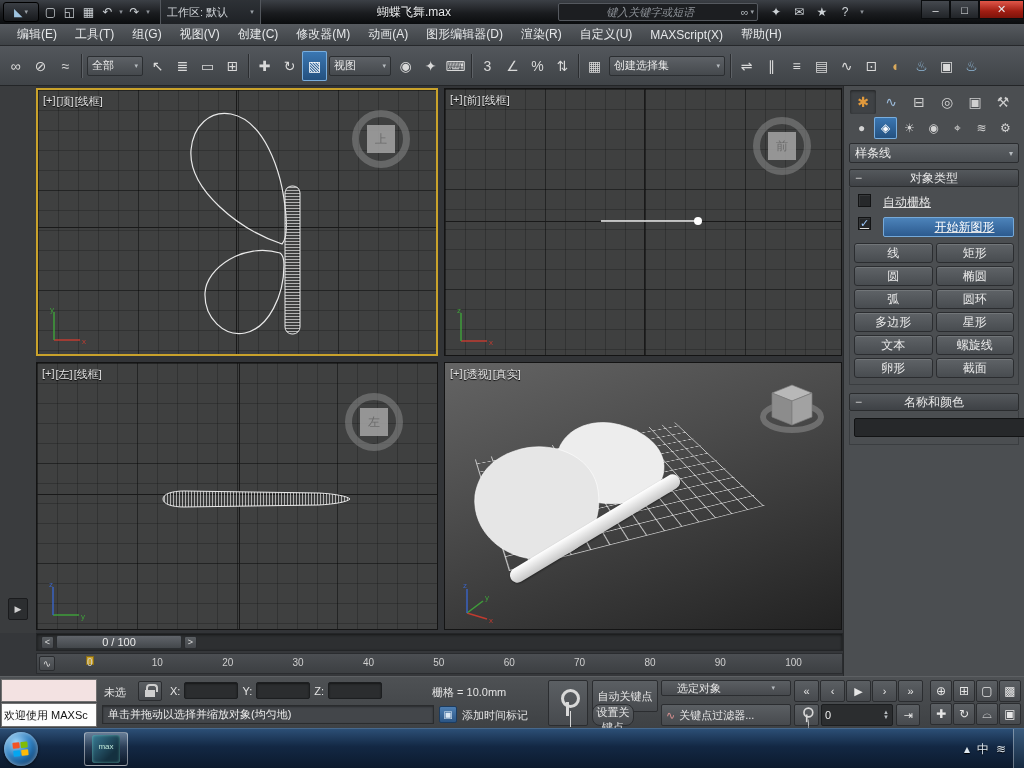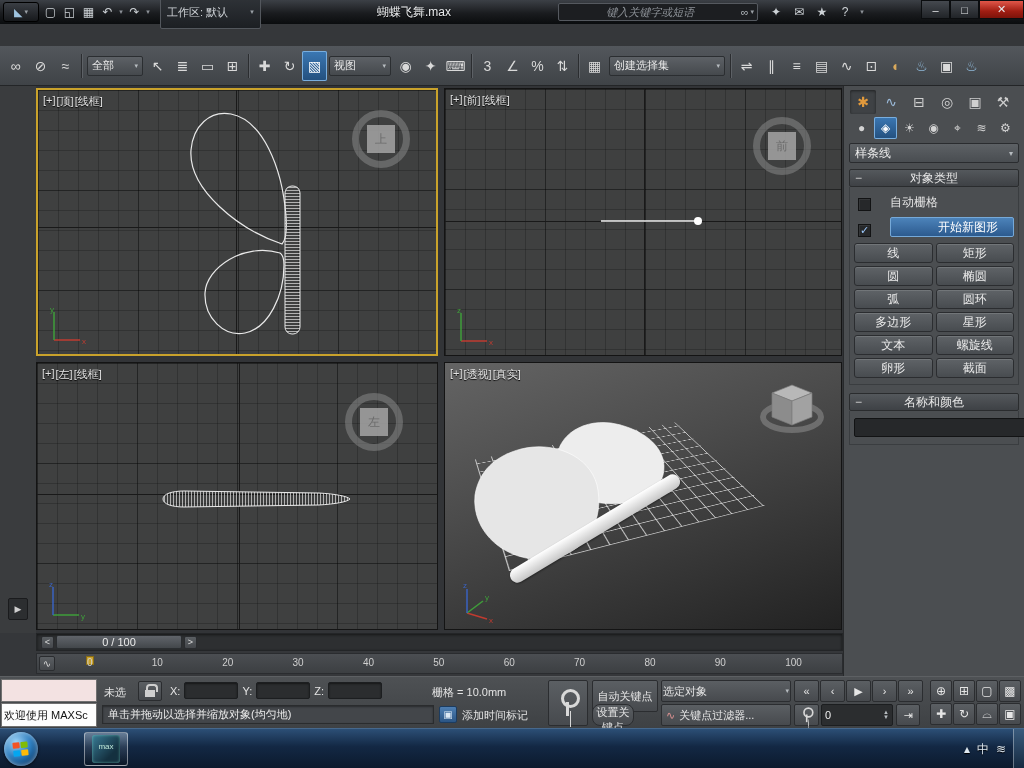--- a/index.html
+++ b/index.html
@@ -132,22 +132,22 @@
   .timetag{position:absolute;left:462px;top:31px;color:#e4e4e4;font-size:11px;}
   .sb-btn{background:linear-gradient(#5b5f63,#474a4e);border:1px solid #2b2d30;border-radius:2px;color:#e6e6e6;
     font-size:11px;font-family:inherit;}
   .bigkey-btn{position:absolute;left:548px;top:3px;width:40px;height:46px;display:flex;align-items:center;justify-content:center;}
   .bigkey{position:relative;width:16px;height:28px;}
   .bigkey::before{content:'';position:absolute;top:0;left:1px;width:13px;height:13px;border:3px solid #d8d8d8;border-radius:50%;}
   .bigkey::after{content:'';position:absolute;top:13px;left:6px;width:3px;height:14px;background:#d8d8d8;
     box-shadow:3px 8px 0 -1px #d8d8d8,3px 12px 0 -1px #d8d8d8;}
   .autokey{position:absolute;left:592px;top:3px;width:66px;height:32px;}
   .setkey{position:absolute;left:592px;top:27px;width:42px;height:22px;border-radius:8px;}
-  .keysel-dd{position:absolute;left:661px;top:3px;width:130px;height:22px;background:linear-gradient(#5b5f63,#474a4e);
-    border:1px solid #2b2d30;border-radius:2px;display:flex;align-items:center;justify-content:space-between;padding:0 1px;font-size:11px;color:#e6e6e6;}
+  .keysel-dd{position:absolute;left:661px;top:3px;width:130px;height:16px;background:linear-gradient(#5b5f63,#474a4e);
+    border:1px solid #2b2d30;border-radius:2px;display:flex;align-items:center;justify-content:space-between;padding:0 15px;font-size:11px;color:#e6e6e6;}
   .keysel-dd b{font-size:7px;color:#b7bcc0;}
   .keyfilters{position:absolute;left:661px;top:27px;width:130px;height:22px;display:flex;align-items:center;gap:4px;padding:0 4px;}
   .kf-icon{color:#d89090;font-size:11px;}
   .playback{position:absolute;left:794px;top:3px;display:flex;gap:1px;}
   .pb-btn{width:25px;height:22px;font-size:11px;}
   .keymode-btn{position:absolute;left:794px;top:27px;width:25px;height:22px;display:flex;align-items:center;justify-content:center;}
   .bigkey.small{transform:scale(.55);}
   .frame-field{position:absolute;left:821px;top:27px;width:72px;height:22px;background:#2b2d2f;border:1px solid #1c1e20;
     border-radius:2px;display:flex;align-items:center;justify-content:space-between;padding:0 3px;color:#eee;font-size:11px;}
   .spin{display:flex;flex-direction:column;line-height:5px;}
@@ -167,21 +167,21 @@
   .cp-sub{width:23px;height:22px;display:flex;align-items:center;justify-content:center;color:#d3d3d3;font-size:12px;border-radius:2px;}
   .cp-sub.active{background:linear-gradient(#3b78b4,#234f7d);box-shadow:inset 0 0 0 1px #79aede;color:#fff;}
   .cp-combo{height:20px;margin:0 1px 6px 1px;background:linear-gradient(#5d6165,#494d51);border:1px solid #2a2c2f;
     border-radius:2px;display:flex;align-items:center;justify-content:space-between;padding:0 5px;color:#ececec;font-size:12px;}
   .combo-arr{font-size:8px;color:#b7bcc0;}
   .rollout{margin:0 1px 8px 1px;}
   .ro-hdr{height:18px;background:linear-gradient(#54585c,#3e4145);border:1px solid #2a2c2e;border-radius:2px;
     display:flex;align-items:center;justify-content:center;gap:5px;color:#e8e8e8;font-size:12px;position:relative;}
   .ro-minus{position:absolute;left:5px;top:1px;color:#cfcfcf;}
   .ro-body{border:1px solid #3a3d40;border-top:none;padding:5px 4px 6px 4px;background:#4b4e51;}
-  .cb-row{display:flex;align-items:flex-end;gap:19px;margin:2px 0 6px 4px;}
+  .cb-row{display:flex;align-items:flex-start;gap:12px;margin:2px 0 6px 4px;text-decoration:underline;}
   .cb{width:13px;height:13px;background:#26282a;border:1px solid #121314;box-shadow:inset 1px 1px 0 rgba(255,255,255,.07);
     color:#9ecbff;font-size:11px;line-height:11px;text-align:center;flex:none;}
   .cb-label{color:#e4e4e4;font-size:12px;}
   .start-btn{flex:1;height:20px;background:linear-gradient(#4c83ba,#2c5a8e);border:1px solid #76a9d8;border-radius:2px;
     color:#fff;font-size:12px;font-family:inherit;padding-left:32px;}
   .shape-grid{display:grid;grid-template-columns:1fr 1fr;gap:3px;}
   .shape-btn{height:20px;background:linear-gradient(#5f6367,#484c50);border:1px solid #2b2d30;border-radius:3px;
     color:#ececec;font-size:12px;font-family:inherit;box-shadow:inset 0 1px 0 rgba(255,255,255,.12);}
   .nc{display:flex;align-items:center;gap:5px;padding:7px 4px;}
   .name-input{flex:1;height:19px;background:#26282a;border:1px solid #121314;border-radius:2px;color:#eee;font-family:inherit;}
@@ -245,20 +245,35 @@
         <span class="tb-ricon">?</span>
         <span class="tb-ricon mini">▾</span>
       </div>
     <div class="win-btns">
       <span class="wbtn">–</span>
       <span class="wbtn">□</span>
       <span class="wbtn close">✕</span>
     </div>
   </div>
 
+  <div class="menubar">
+
+  <span class="menu-item">编辑(E)</span>
+      <span class="menu-item">工具(T)</span>
+      <span class="menu-item">组(G)</span>
+      <span class="menu-item">视图(V)</span>
+      <span class="menu-item">创建(C)</span>
+      <span class="menu-item">修改器(M)</span>
+      <span class="menu-item">动画(A)</span>
+      <span class="menu-item">图形编辑器(D)</span>
+      <span class="menu-item">渲染(R)</span>
+      <span class="menu-item">自定义(U)</span>
+      <span class="menu-item">MAXScript(X)</span>
+      <span class="menu-item">帮助(H)</span>
+    </div>
 
   <div class="toolbar">
     <div class="t-list">
 
     <span class="titem">
           <i>∞</i>
         </span>
         <span class="titem">
           <i>⊘</i>
         </span>

